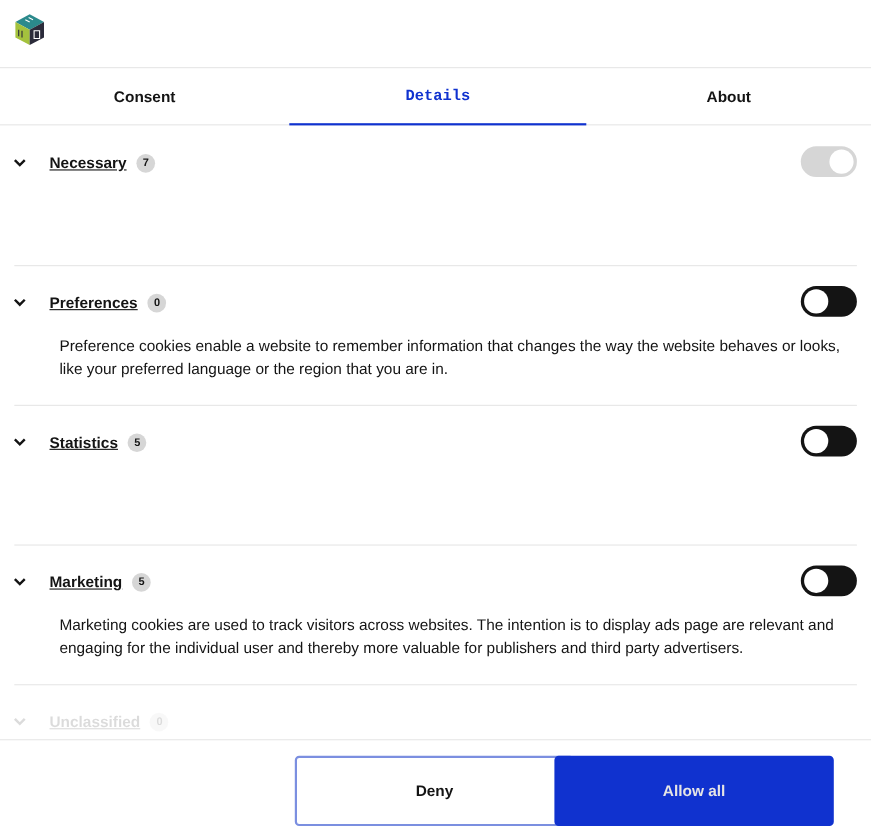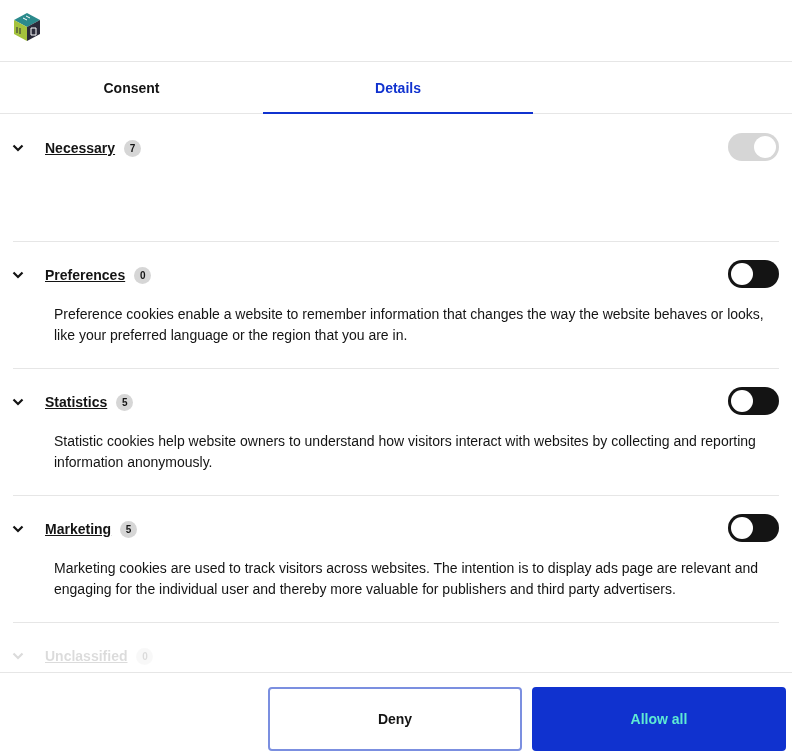--- a/index.html
+++ b/index.html
@@ -2,24 +2,24 @@
 <html><head>
 <meta charset="utf-8">
 <style>
   * { box-sizing: border-box; margin: 0; padding: 0; }
   html, body { width: 792px; height: 756px; background: #ffffff; overflow: hidden; }
   body { font-family: "Liberation Sans", sans-serif; color: #141414; position: relative; }
 
   .header { height: 62px; position: relative; border-bottom: 1px solid #e6e6e6; }
   .logo { position: absolute; left: 13px; top: 12px; width: 28px; height: 30px; }
 
-  .tabs { display: flex; height: 52px; border-bottom: 1px solid #e6e6e6; position: relative; }
+  .tabs { display: flex; height: 52px; border-bottom: 1px solid #e6e6e6; position: relative; justify-content: flex-end; }
   .tab { flex: 0 0 auto; display: flex; align-items: center; justify-content: center; font-size: 14px; font-weight: bold; color: #141414; cursor: pointer; position: relative; }
   .tab.t1 { width: 263px; }
-  .tab.t2 { width: 270px; }
+  .tab.t2 { width: 270px; font-family: Liberation Mono, monospace; }
   .tab.t3 { width: 259px; }
   .tab.active { color: #1032cf; }
   .tab.active::after { content: ""; position: absolute; left: 0; right: 0; bottom: -1px; height: 2px; background: #1032cf; }
 
   .content { position: absolute; top: 115px; left: 0; right: 0; height: 557px; overflow: hidden; }
   .section { margin: 0 13px 0 13px; border-bottom: 1px solid #e6e6e6; position: relative; height: 127px; }
   .section-header { position: absolute; top: 18px; left: 0; right: 0; height: 30px; display: flex; align-items: center; }
   .chevron { width: 12px; height: 12px; margin-left: -1px; margin-right: 21px; display: flex; align-items: center; justify-content: center; cursor: pointer; }
   .section-title { font-size: 14px; font-weight: bold; color: #141414; margin-left: 0; text-decoration: underline; }
   .badge { margin-left: 9px; min-width: 17px; height: 17px; border-radius: 9px; background: #d6d6d6; font-size: 10px; font-weight: bold; color: #141414; display: inline-flex; align-items: center; justify-content: center; padding: 0 4px; }
@@ -27,21 +27,21 @@
   .toggle .knob { position: absolute; left: 3px; top: 3px; width: 22px; height: 22px; border-radius: 50%; background: #ffffff; }
   .toggle.disabled { background: #d6d6d6; }
   .toggle.on .knob { left: 26px; }
   .desc { position: absolute; top: 62px; left: 41px; right: 8px; font-size: 14px; line-height: 21px; color: #141414; }
 
   .section.faded .section-title, .section.faded .badge, .section.faded .chevron svg { opacity: 0.15; }
 
   .footer { position: absolute; left: 0; right: 0; top: 672px; height: 84px; border-top: 1px solid #e6e6e6; background: #fff; }
   .btn { position: absolute; top: 14px; height: 64px; border-radius: 4px; font-size: 14px; font-weight: bold; display: flex; align-items: center; justify-content: center; cursor: pointer; }
   .btn-deny { left: 268px; width: 254px; border: 2px solid #7b8fe0; background: #ffffff; color: #141414; }
-  .btn-allow { left: 532px; width: 254px; background: #1032cf; color: #5eead4; border: 2px solid #1032cf; }
+  .btn-allow { left: 504px; width: 254px; background: #1032cf; color: #e5e5e5; border: 2px solid #1032cf; }
 </style>
 </head>
 <body>
 
 <div class="header">
   <div class="logo">
     <svg width="28" height="30" viewBox="0 0 28 30">
       <polygon points="14,1 27,8 14,15 1,8" fill="#2b8a8c"></polygon>
       <polygon points="1,8 14,15 14,29 1,22" fill="#a4c23d"></polygon>
       <polygon points="14,15 27,8 27,22 14,29" fill="#2b2b3a"></polygon>
@@ -49,20 +49,21 @@
       <line x1="13" y1="4" x2="17" y2="6" stroke="#ffffff" stroke-width="1"></line>
       <path d="M18,16 h5 v7 h-5 z" fill="none" stroke="#ffffff" stroke-width="1"></path>
       <path d="M4,15 v6 M7,16 v6" stroke="#2b2b3a" stroke-width="1"></path>
     </svg>
   </div>
 </div>
 
 <div class="tabs">
   <div class="tab t1">Consent</div>
   <div class="tab t2 active">Details</div>
+  <div class="tab t3">About</div>
 </div>
 
 <div class="content">
 
   <div class="section">
     <div class="section-header">
       <span class="chevron">
         <svg width="12" height="8" viewBox="0 0 12 8">
             <path d="M1.5,1.5 L6,6 L10.5,1.5" fill="none" stroke="#141414" stroke-width="2.2"></path>
           </svg>
@@ -97,21 +98,20 @@
         <svg width="12" height="8" viewBox="0 0 12 8">
             <path d="M1.5,1.5 L6,6 L10.5,1.5" fill="none" stroke="#141414" stroke-width="2.2"></path>
           </svg>
       </span>
       <span class="section-title">Statistics</span>
       <span class="badge">5</span>
       <div class="toggle">
         <div class="knob"></div>
       </div>
     </div>
-    <div class="desc">Statistic cookies help website owners to understand how visitors interact with websites by collecting and reporting information anonymously.</div>
   </div>
 
   <div class="section">
     <div class="section-header">
       <span class="chevron">
         <svg width="12" height="8" viewBox="0 0 12 8">
             <path d="M1.5,1.5 L6,6 L10.5,1.5" fill="none" stroke="#141414" stroke-width="2.2"></path>
           </svg>
       </span>
       <span class="section-title">Marketing</span>

